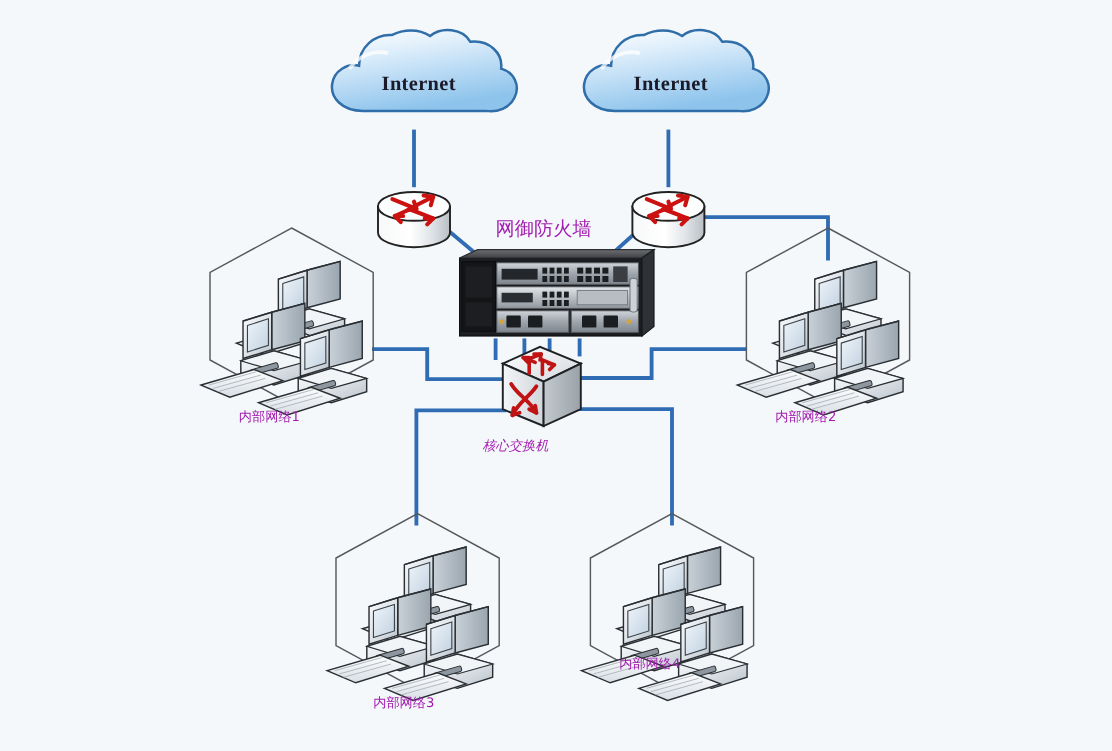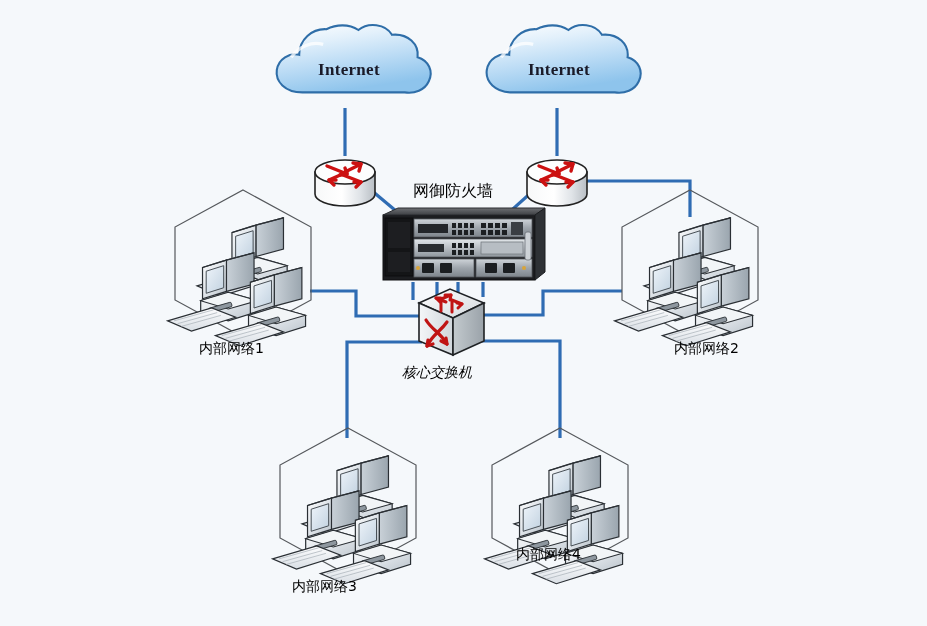--- a/index.html
+++ b/index.html
@@ -13,23 +13,23 @@
   #stage{position:absolute;left:0;top:0;width:927px;height:626px;}
   svg.layer{position:absolute;left:0;top:0;width:927px;height:626px;}
   .lbl{position:absolute;white-space:nowrap;}
   .cloud-label{
     font-family:"Liberation Serif","DejaVu Serif",serif;
     font-weight:bold;font-size:17px;color:#1a1a28;
     letter-spacing:.3px;
   }
   .cn-label{
     font-family:"DejaVu Sans","Liberation Sans",sans-serif;
-    font-size:16px;color:#000000;font-weight:400;
+    font-size:16px;color:#a21caf;font-weight:400;
   }
-  .cn-label.big{font-size:14px;text-align:center;}
+  .cn-label.big{font-size:11px;text-align:center;}
 </style>
 </head>
 <body>
 
 <div id="stage">
 
   <svg class="layer" viewBox="0 0 927 626">
     <g fill="none" stroke="#2f6cb3" stroke-width="3.2" stroke-linecap="butt">
 
       <path d="M345,108 L345,156"></path>
@@ -320,17 +320,17 @@
   </svg>
 
   <div class="lbl cloud-label" style="left:318px;top:60px;">Internet</div>
   <div class="lbl cloud-label" style="left:528px;top:60px;">Internet</div>
 
   <div class="lbl cn-label" style="left:413px;top:181px;">网御防火墙</div>
 
   <div class="lbl cn-label big" style="left:402px;top:364px;font-style:italic;">核心交换机</div>
 
   <div class="lbl cn-label big" style="left:199px;top:340px;">内部网络1</div>
-  <div class="lbl cn-label big" style="left:646px;top:340px;margin-left:28px;">内部网络2</div>
-  <div class="lbl cn-label big" style="left:292px;top:578px;">内部网络3</div>
+  <div class="lbl cn-label big" style="left:646px;top:340px;">内部网络2</div>
+  <div class="lbl cn-label big" style="left:311px;top:578px;">内部网络3</div>
   <div class="lbl cn-label big" style="left:516px;top:546px;">内部网络4</div>
 
 </div>
 
 </body></html>

